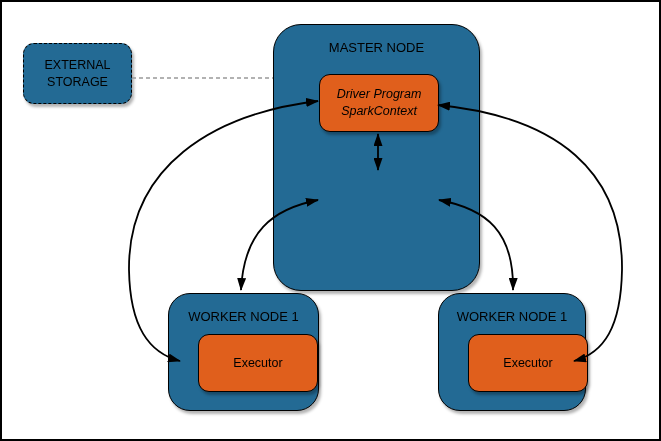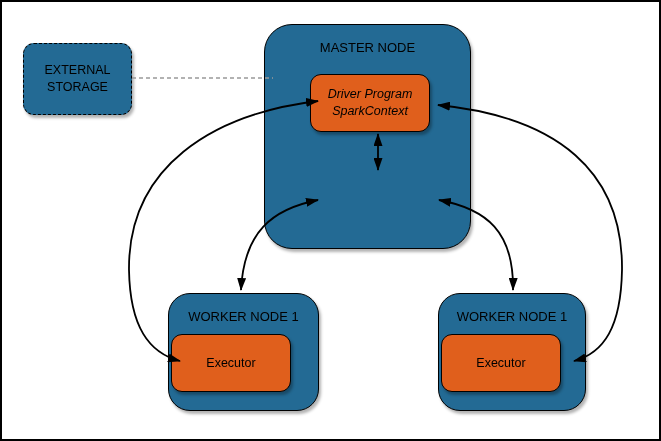--- a/index.html
+++ b/index.html
@@ -53,46 +53,46 @@
   .label {
     font-size: 12.5px;
     line-height: 17px;
     color: var(--text);
     text-align: center;
     white-space: pre-line;
   }
   
   .external {
     left: 21px; top: 41px;
-    width: 109px; height: 72px;
+    width: 109px; height: 61px;
     border: 1.6px dashed var(--border);
     border-radius: 11px;
     display: flex;
     align-items: center;
     justify-content: center;
   }
   
   .master {
-    left: 262px; top: 22px;
-    width: 207px; height: 225px;
+    left: 271px; top: 22px;
+    width: 207px; height: 267px;
     border-radius: 28px;
   }
   .master .node-title { top: 15px; }
   .driver   { left: 45px; top: 49px;  width: 120px; height: 58px; font-style: italic; }
   .resource { left: 45px; top: 149px; width: 121px; height: 57px; }
   
   .worker {
     width: 151px; height: 118px;
     border-radius: 22px;
     padding-left: 30px;
   }
   .worker .node-title { top: 15px; }
   .worker1 { left: 166px; top: 291px; }
   .worker2 { left: 436px; top: 291px; width: 148px; }
-  .executor { left: 2px; top: 40px; width: 120px; height: 58px; }
+  .executor { left: 29px; top: 40px; width: 120px; height: 58px; }
   
   svg.arrows {
     position: absolute;
     left: 0; top: 0;
     width: 661px; height: 441px;
     pointer-events: none;
     z-index: 5;
   }
   svg.arrows path.link {
     fill: none;

